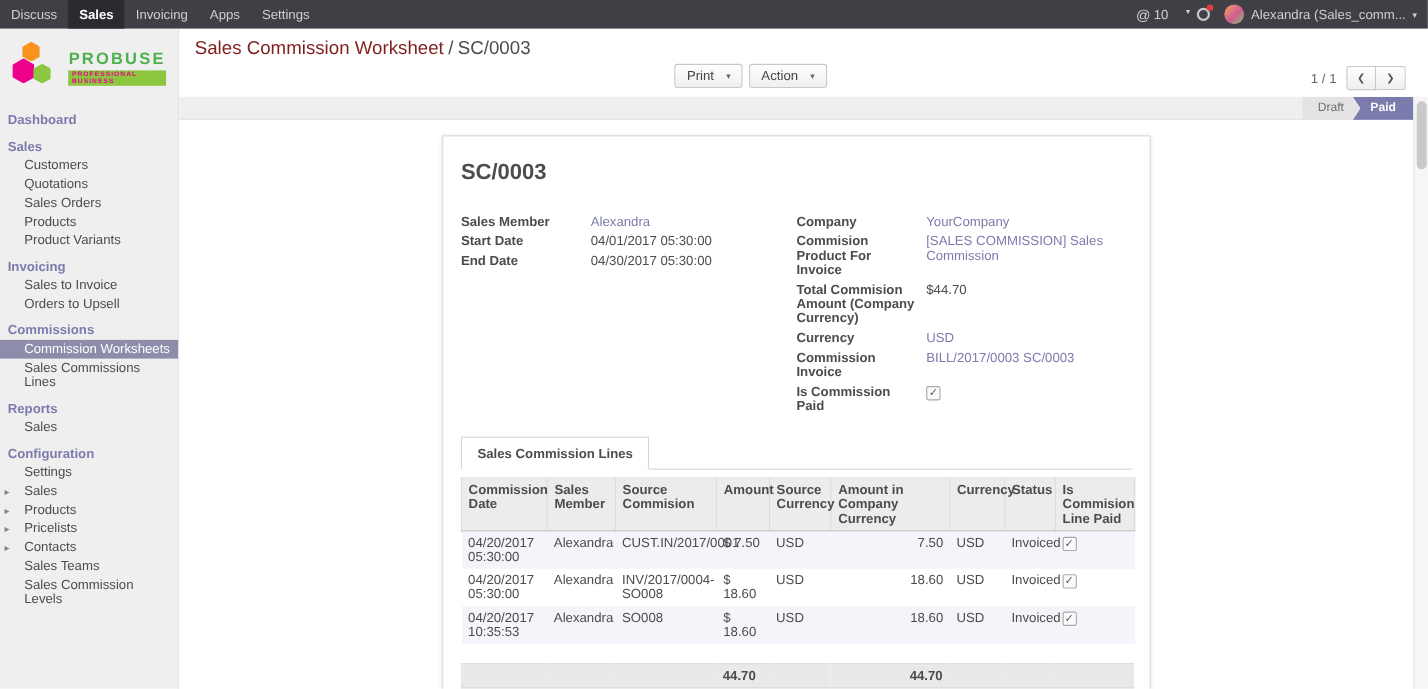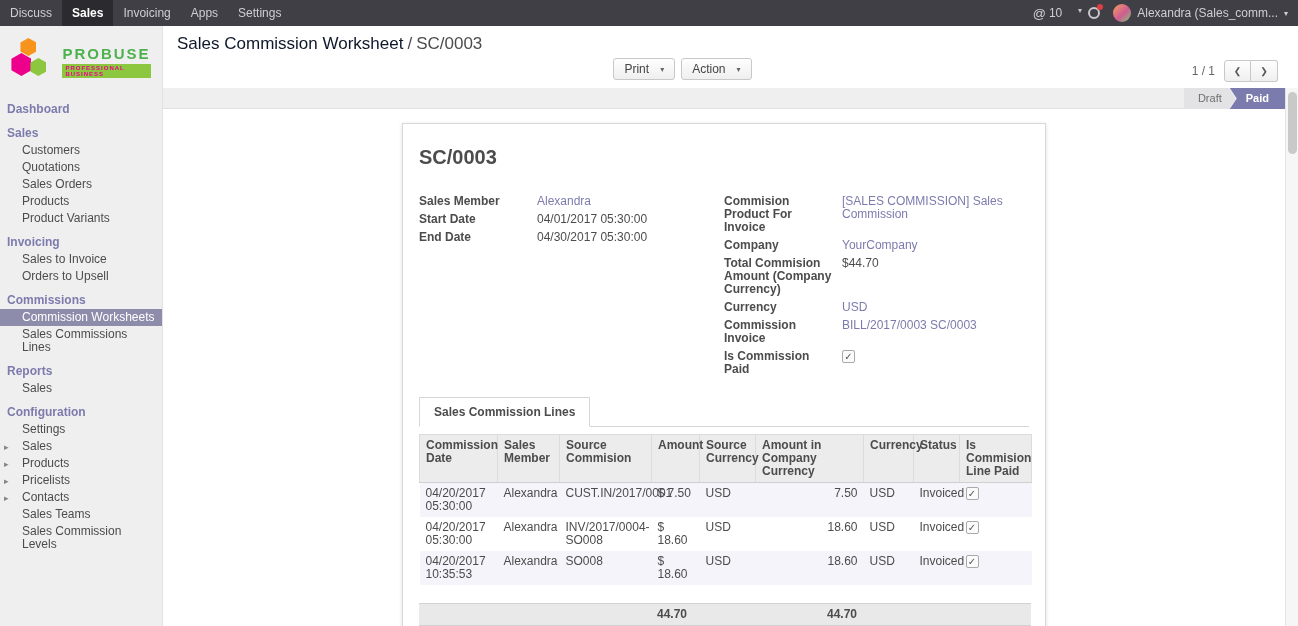--- a/index.html
+++ b/index.html
@@ -41,21 +41,21 @@
   .nav-header { color:#7c7bad; font-weight:bold; padding:8px 7px 2px; font-size:12px; }
   .nav-item { position:relative; padding:2px 6px 2px 22px; line-height:13px; color:#4c4c4c; cursor:pointer; font-size:12px; }
   .nav-item.selected { background:#8d8dab; color:#fff; }
   .nav-item .expand { position:absolute; left:4px; top:3px; font-size:9px; color:#85838a; }
 
   
   .main { position:absolute; left:163px; top:26px; right:0; bottom:0; background:#fff; }
 
   .control-panel { position:relative; height:62px; background:#fff; }
   .breadcrumb { position:absolute; left:14px; top:8px; font-size:17px; }
-  .breadcrumb .bc-link { color:#0f172a; text-decoration:none; cursor:pointer; }
+  .breadcrumb .bc-link { color:#7f1d1d; text-decoration:none; cursor:pointer; }
   .breadcrumb .bc-sep { color:#4c4c4c; padding:0 4px; }
   .breadcrumb .bc-current { color:#4c4c4c; }
   .cp-buttons { position:absolute; left:0; right:0; top:32px; display:flex; justify-content:center; gap:6px; padding-right:96px; }
   .btn { border:1px solid #c8c8c8; border-radius:3px; background:linear-gradient(#fefefe,#efefef);
     padding:3px 10px; font-size:12px; color:#444; cursor:pointer; display:inline-flex; align-items:center; gap:11px; }
   .caret-down { font-size:8px; color:#666; }
   .pager { position:absolute; right:20px; top:34px; display:flex; align-items:center; gap:9px; color:#666; }
   .pager-btns { display:flex; }
   .pager-btn { width:27px; height:22px; border:1px solid #c8c8c8; background:linear-gradient(#fefefe,#efefef);
     text-align:center; line-height:20px; font-size:9px; color:#555; cursor:pointer; }
@@ -235,26 +235,26 @@
             <span class="fvalue">04/01/2017 05:30:00</span>
           </div>
           <div class="frow">
             <span class="flabel">End Date</span>
             <span class="fvalue">04/30/2017 05:30:00</span>
           </div>
         </div>
 
         <div class="fgroup">
           <div class="frow">
+            <span class="flabel">Company</span>
+            <span class="fvalue"><a class="olink">YourCompany</a></span>
+          </div>
+          <div class="frow">
             <span class="flabel">Commision Product For Invoice</span>
             <span class="fvalue"><a class="olink">[SALES COMMISSION] Sales Commission</a></span>
-          </div>
-          <div class="frow">
-            <span class="flabel">Company</span>
-            <span class="fvalue"><a class="olink">YourCompany</a></span>
           </div>
           <div class="frow">
             <span class="flabel">Total Commision Amount (Company Currency)</span>
             <span class="fvalue">$44.70</span>
           </div>
           <div class="frow">
             <span class="flabel">Currency</span>
             <span class="fvalue"><a class="olink">USD</a></span>
           </div>
           <div class="frow">

